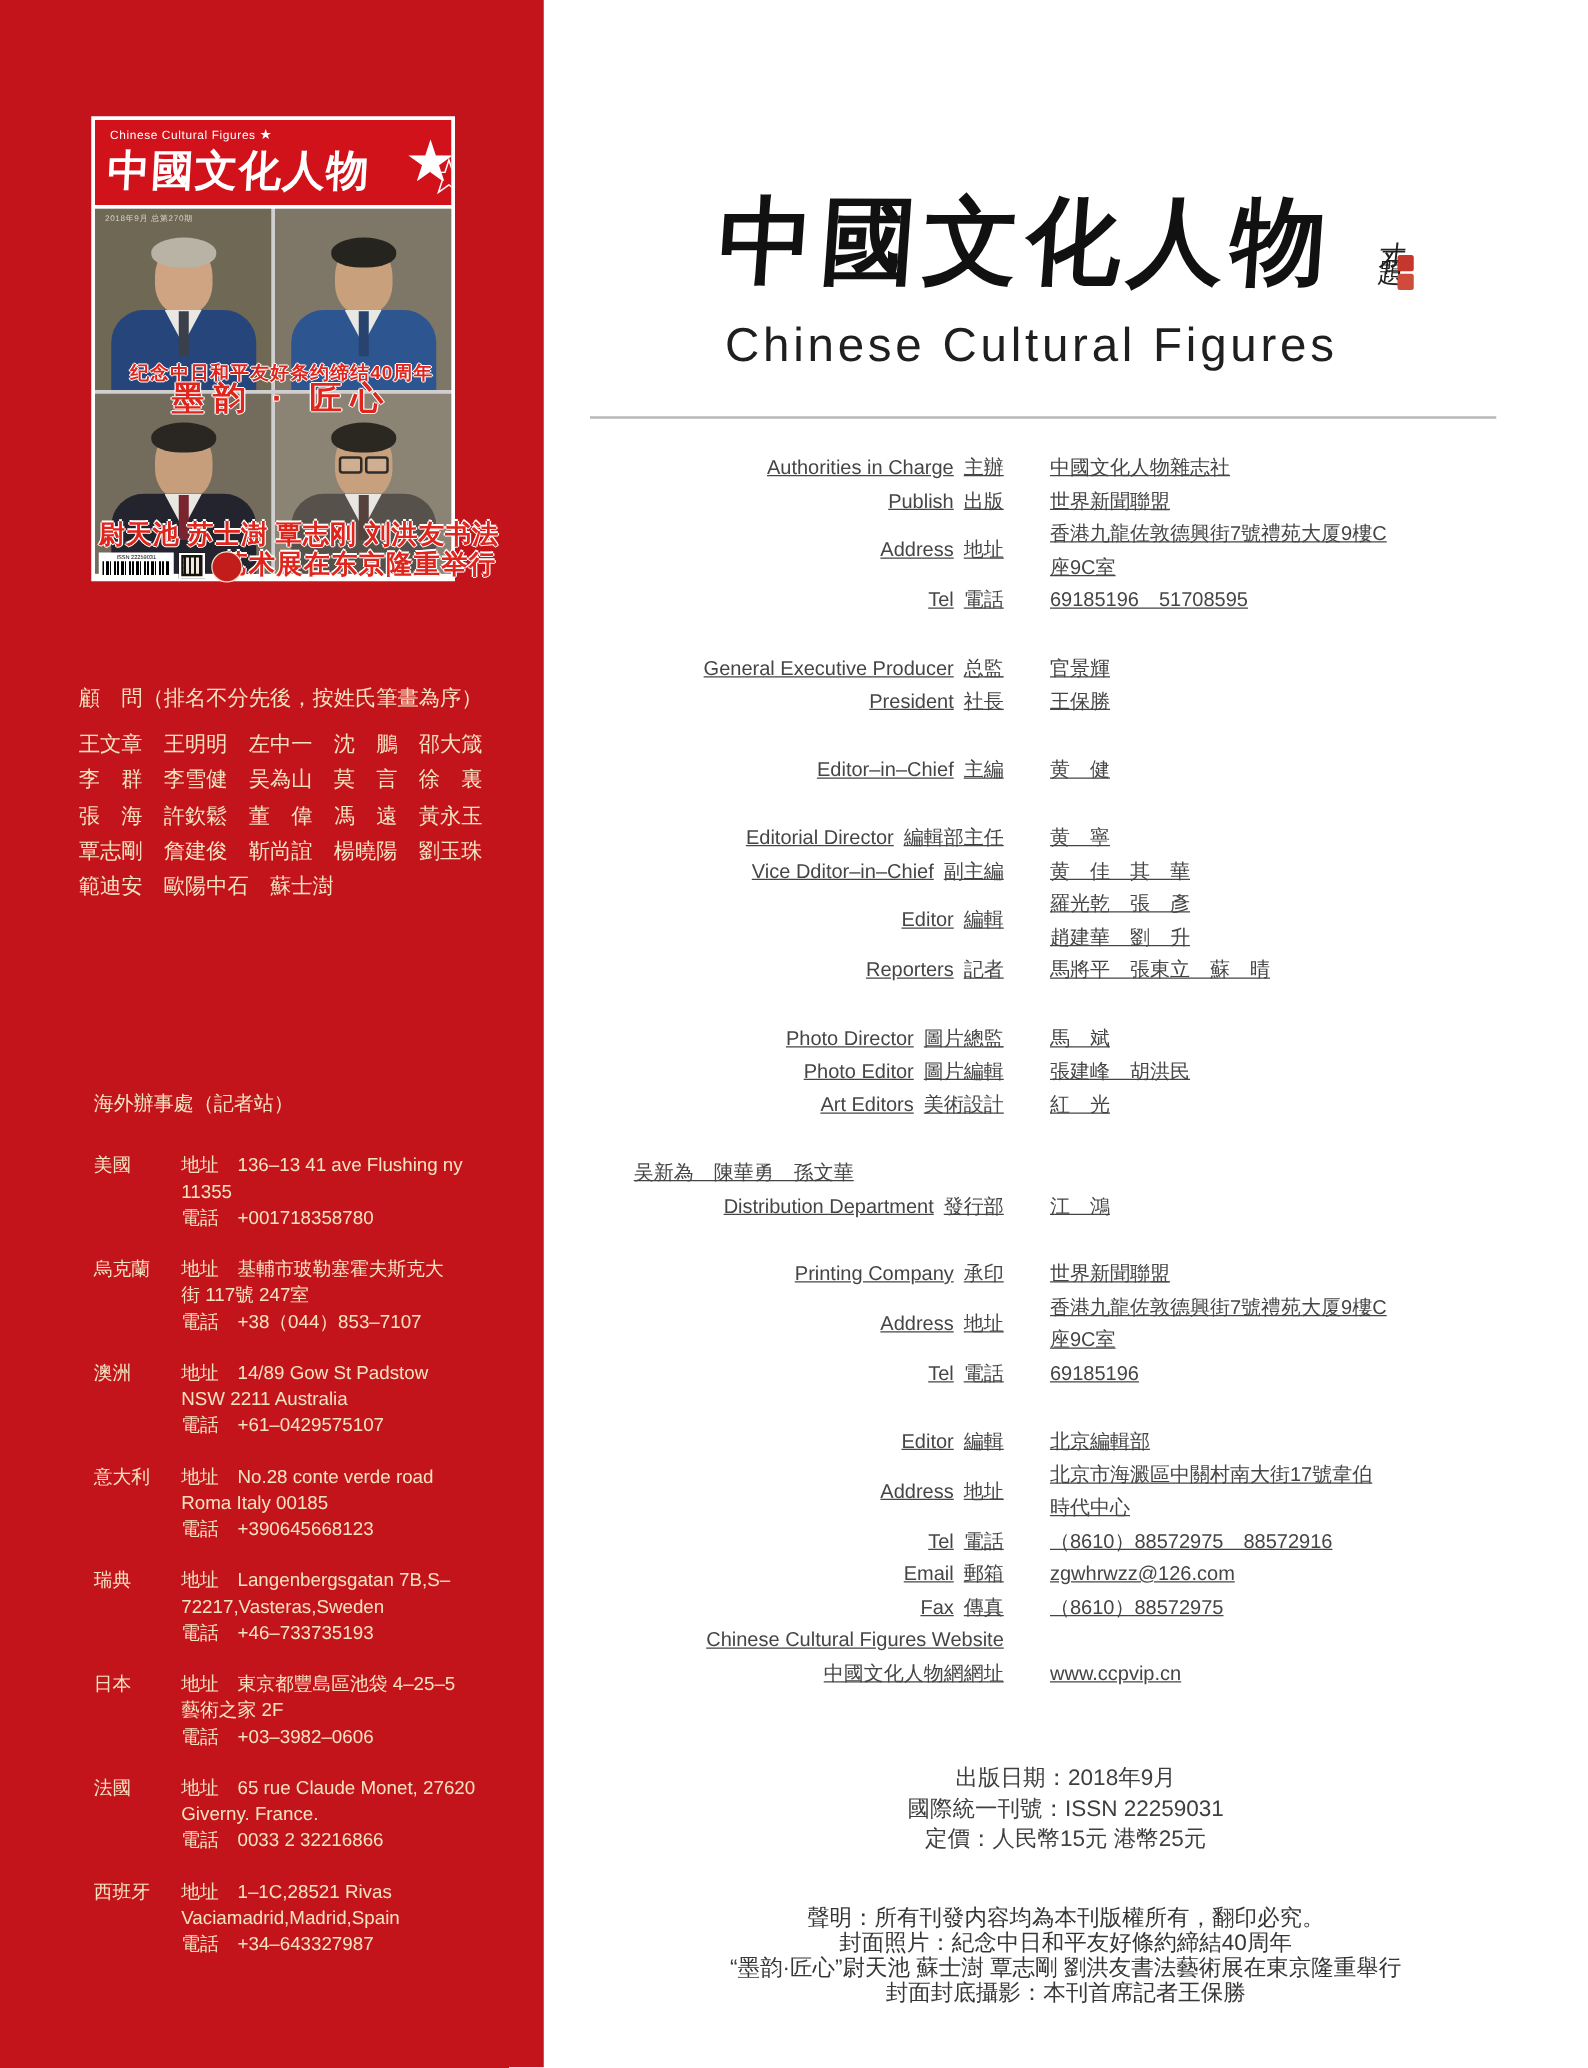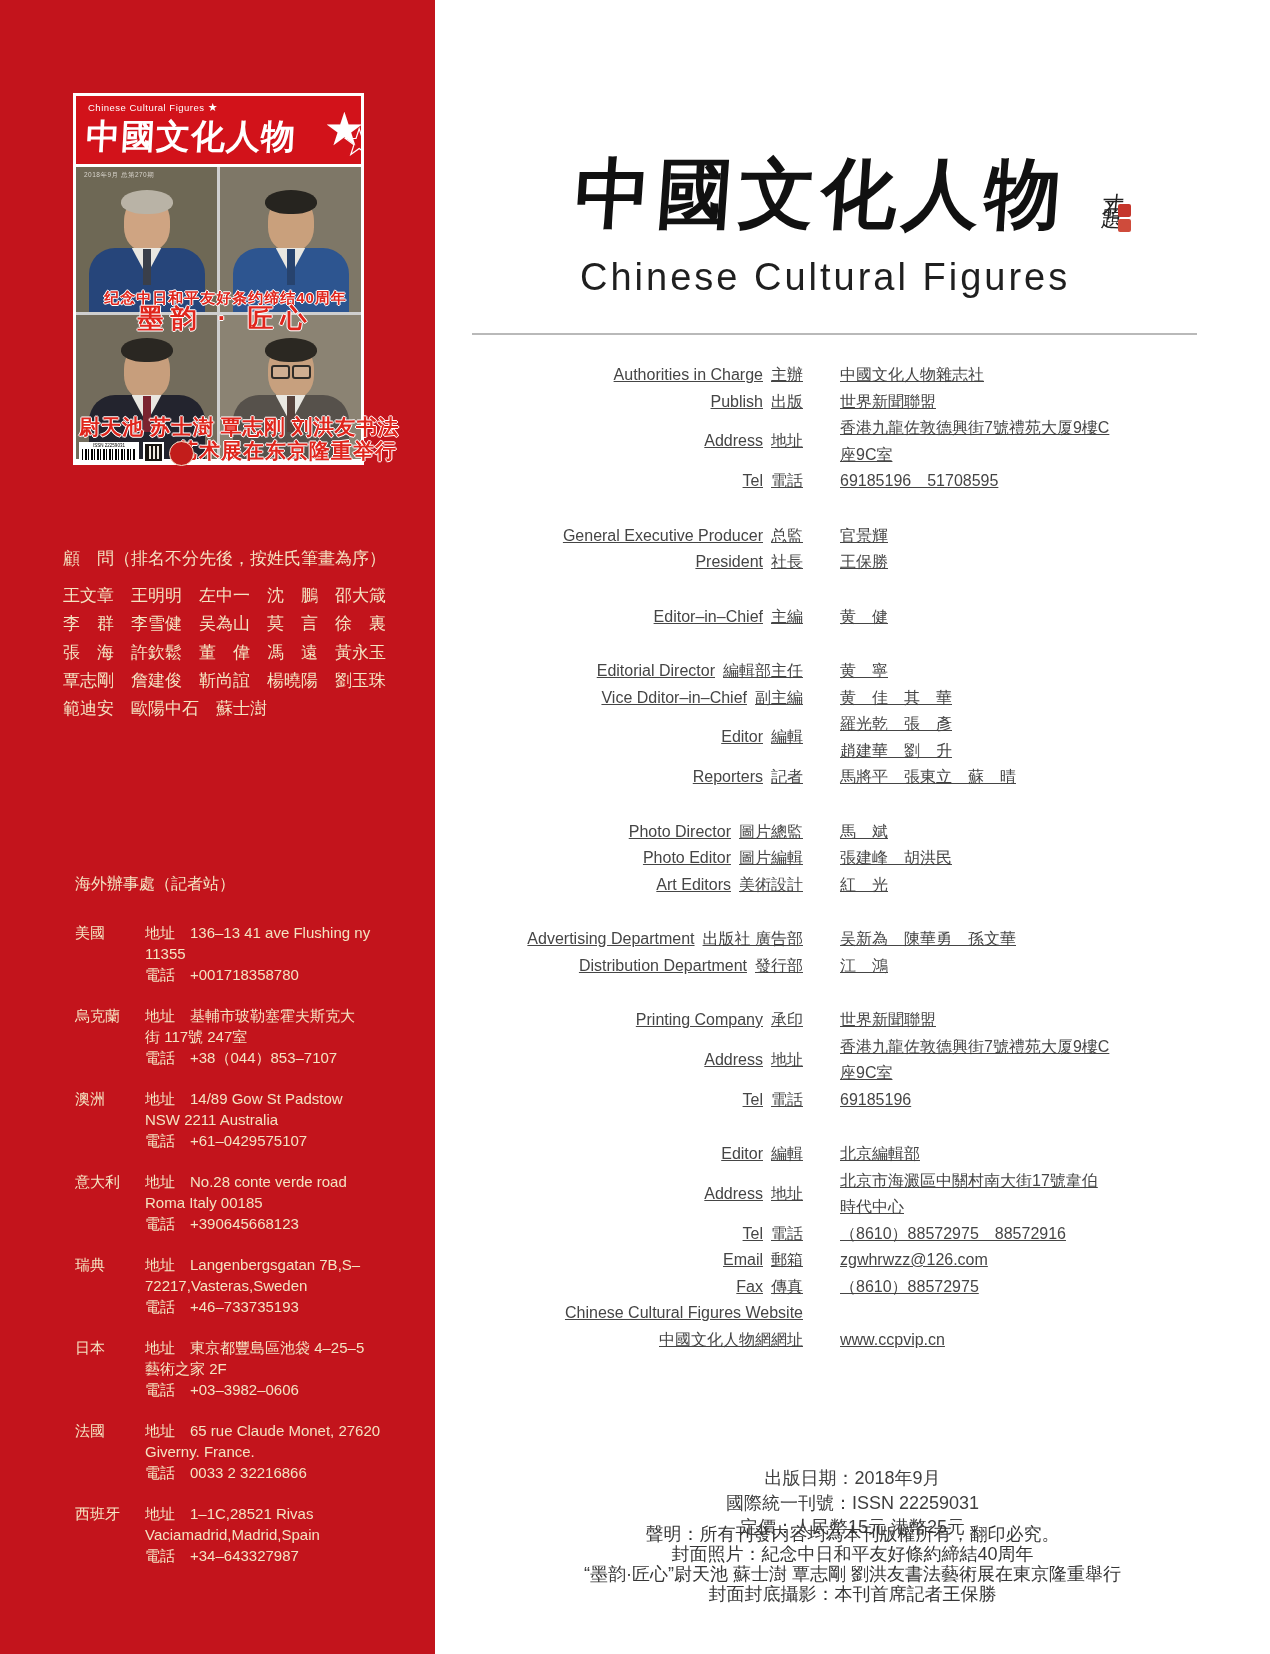--- a/index.html
+++ b/index.html
@@ -86,21 +86,21 @@
 
   .masthead{position:absolute;left:470px;top:362px;width:680px;font-size:16px;color:#454545;}
   .m-row{display:flex;align-items:center;text-decoration:underline;}
   .m-row.gap{margin-top:28px;}
   .m-label{width:333px;display:flex;justify-content:flex-end;gap:8px;line-height:26.5px;white-space:nowrap;}
   .m-label span:empty{display:none;}
   .m-value{margin-left:37px;line-height:26.5px;white-space:nowrap;}
   .m-value div:empty{display:none;}
 
   .centered-block{position:absolute;left:435px;width:835px;text-align:center;color:#3f3f3f;}
-  .pub-info{top:1466px;font-size:18px;}
+  .pub-info{top:1410px;font-size:18px;}
   .pub-info div{line-height:24.5px;white-space:nowrap;}
   .statement{top:1487px;font-size:18px;color:#363636;margin-top:37px;}
   .statement div{line-height:20px;white-space:nowrap;}
 </style>
 </head>
 <body>
 
 <div class="page">
 
   <div class="sidebar">
@@ -373,24 +373,20 @@
       <div class="m-label">
           <span>Art Editors</span>
           <span>美術設計</span>
         </div>
       <div class="m-value">
           <div>紅　光</div>
         </div>
     </div>
 
     <div class="m-row gap">
-      <div class="m-label">
-          <span>Advertising Department</span>
-          <span>出版社 廣告部</span>
-        </div>
       <div class="m-value">
           <div>吴新為　陳華勇　孫文華</div>
         </div>
     </div>
     <div class="m-row">
       <div class="m-label">
           <span>Distribution Department</span>
           <span>發行部</span>
         </div>
       <div class="m-value">

